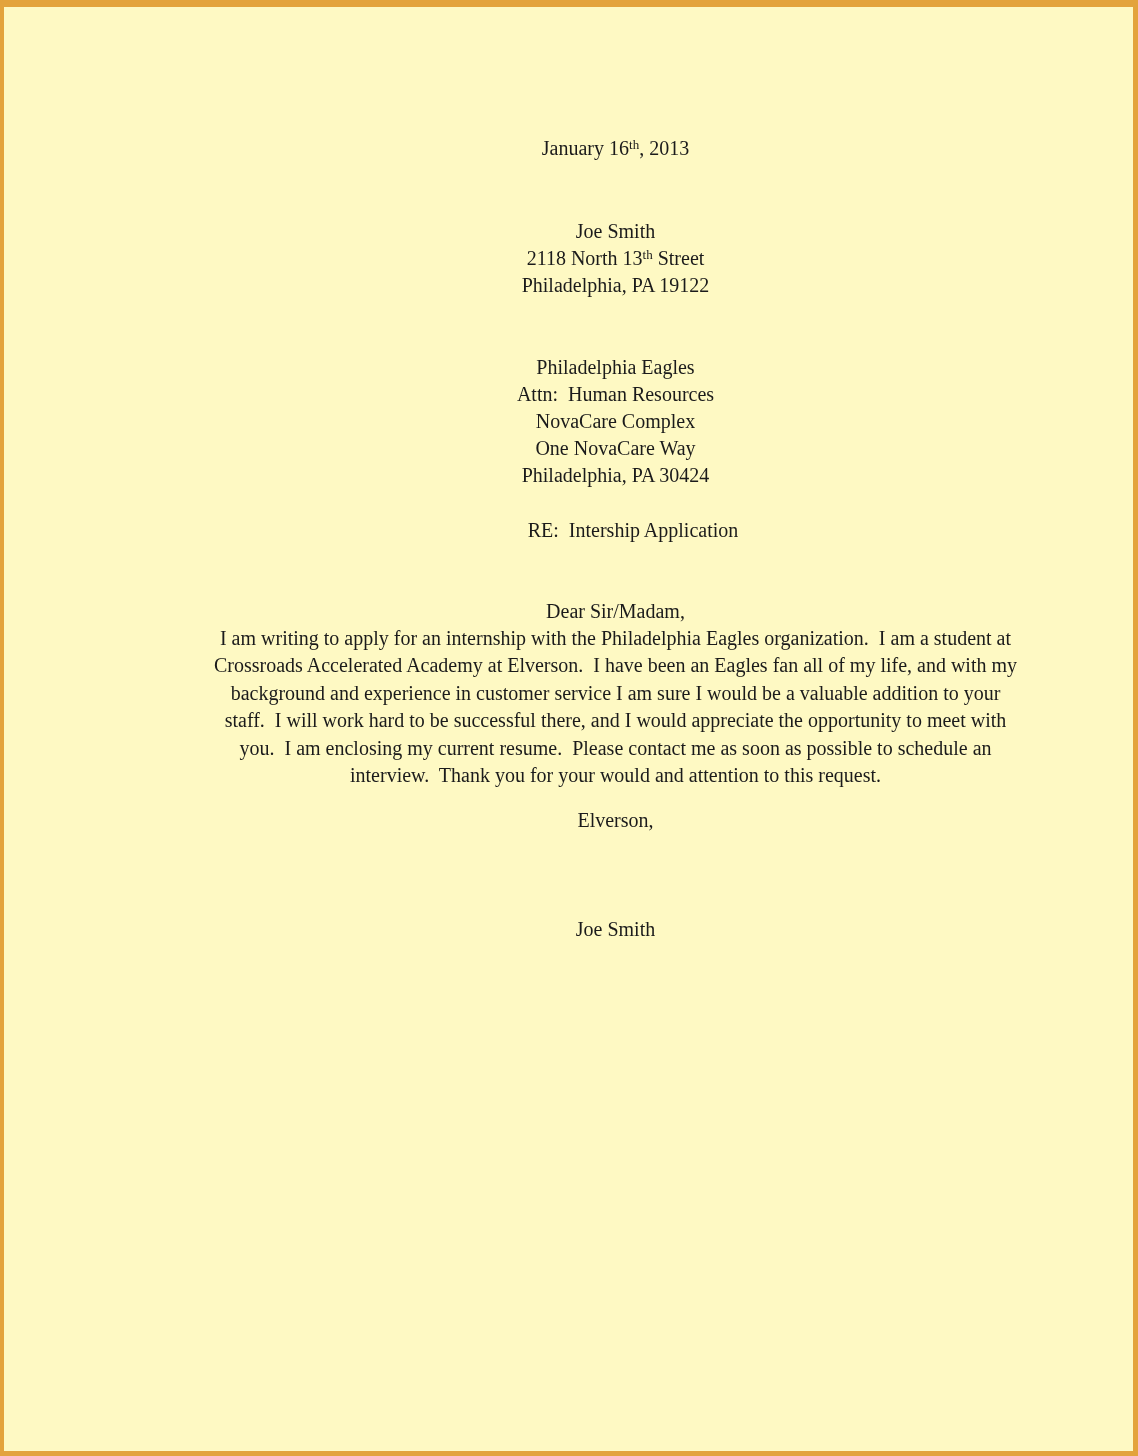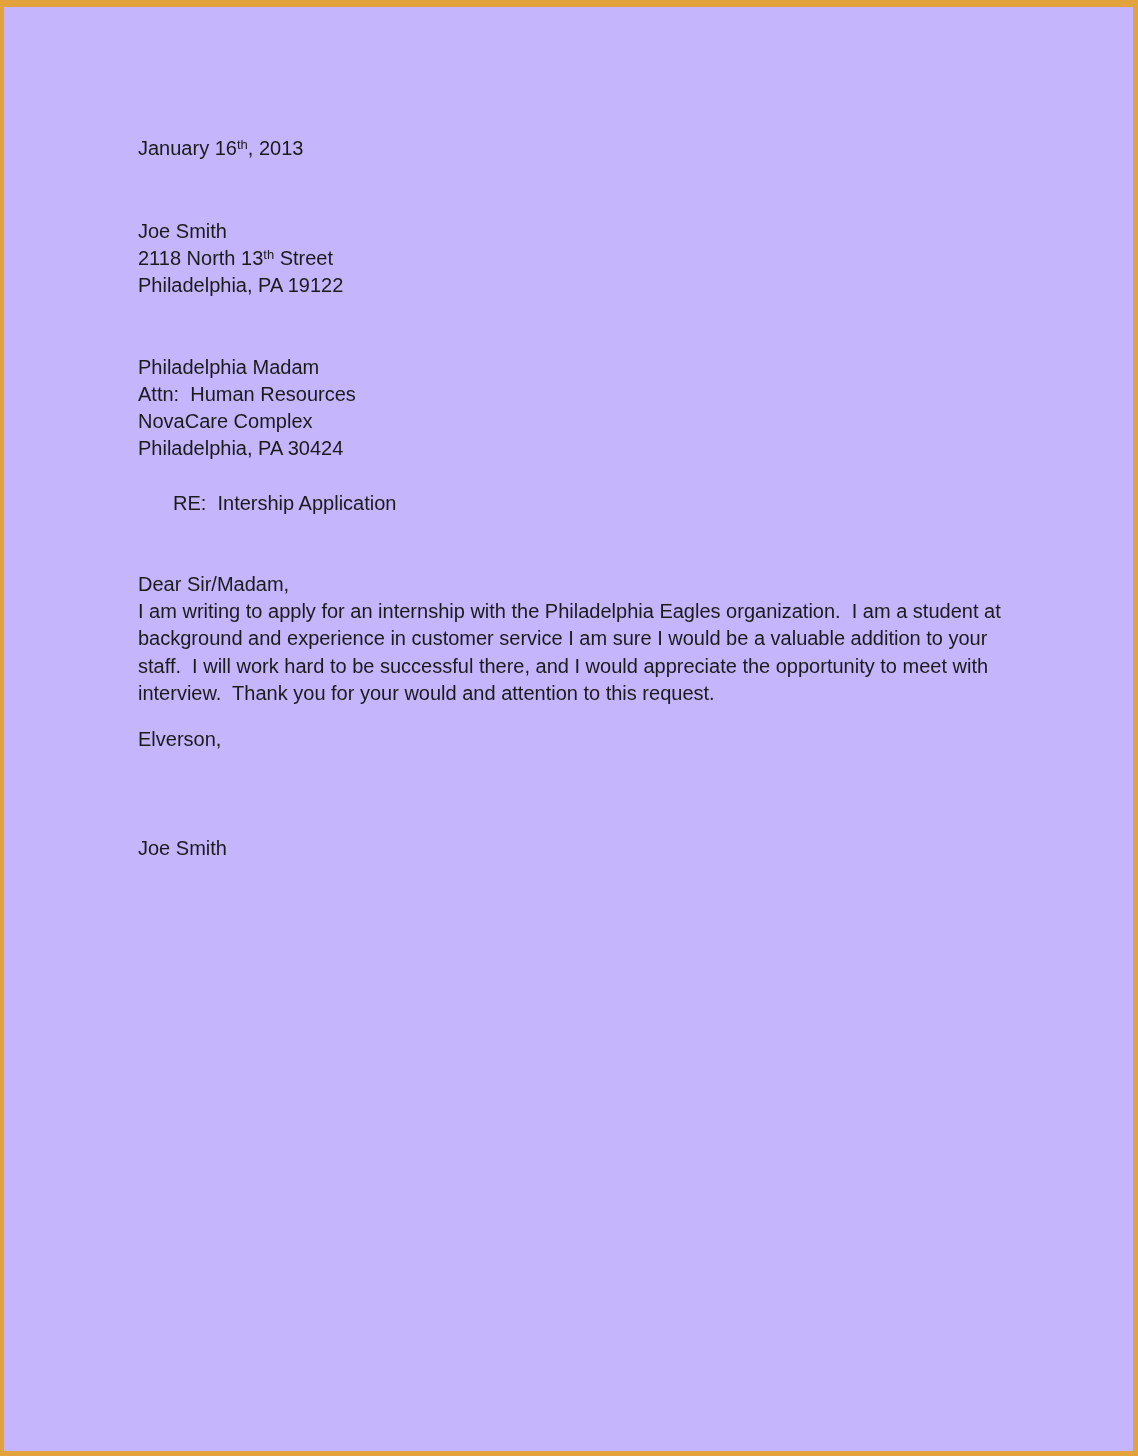--- a/index.html
+++ b/index.html
@@ -5,28 +5,29 @@
   html, body {
     margin: 0;
     padding: 0;
     background: #ffffff;
   }
   .page {
     position: relative;
     width: 1138px;
     height: 1456px;
     box-sizing: border-box;
-    background: #c4b5fd;
+    background: #fef9c3;
     border-top: 7px solid #e3a33c;
     border-left: 4px solid #e3a33c;
     border-right: 5px solid #e3a33c;
     border-bottom: 5px solid #e3a33c;
-    font-family: Liberation Sans, sans-serif;
+    font-family: Liberation Serif, serif;
     color: #1b1b1b;
     overflow: hidden;
+    text-align: center;
   }
   .content {
     position: absolute;
     left: 134px;
     top: 0;
     right: 40px;
   }
   .line {
     font-size: 20px;
     line-height: 27px;
@@ -58,38 +59,41 @@
       <div class="line"><span>January 16</span><sup class="ord">th</sup><span>, 2013</span></div>
     </div>
 
     <div class="sender-block">
       <div class="line">Joe Smith</div>
       <div class="line"><span>2118 North 13</span><sup class="ord">th</sup><span> Street</span></div>
       <div class="line">Philadelphia, PA 19122</div>
     </div>
 
     <div class="recipient-block">
-      <div class="line">Philadelphia Madam</div>
+      <div class="line">Philadelphia Eagles</div>
       <div class="line">Attn:  Human Resources</div>
       <div class="line">NovaCare Complex</div>
+      <div class="line">One NovaCare Way</div>
       <div class="line">Philadelphia, PA 30424</div>
     </div>
 
     <div class="subject-block">
       <div class="line">RE:  Intership Application</div>
     </div>
 
     <div class="salutation-block">
       <div class="line">Dear Sir/Madam,</div>
     </div>
 
     <div class="body-block">
       <div class="line">I am writing to apply for an internship with the Philadelphia Eagles organization.  I am a student at</div>
+      <div class="line">Crossroads Accelerated Academy at Elverson.  I have been an Eagles fan all of my life, and with my</div>
       <div class="line">background and experience in customer service I am sure I would be a valuable addition to your</div>
       <div class="line">staff.  I will work hard to be successful there, and I would appreciate the opportunity to meet with</div>
+      <div class="line">you.  I am enclosing my current resume.  Please contact me as soon as possible to schedule an</div>
       <div class="line">interview.  Thank you for your would and attention to this request.</div>
     </div>
 
     <div class="closing-block">
       <div class="line">Elverson,</div>
     </div>
 
     <div class="signature-block">
       <div class="line">Joe Smith</div>
     </div>

